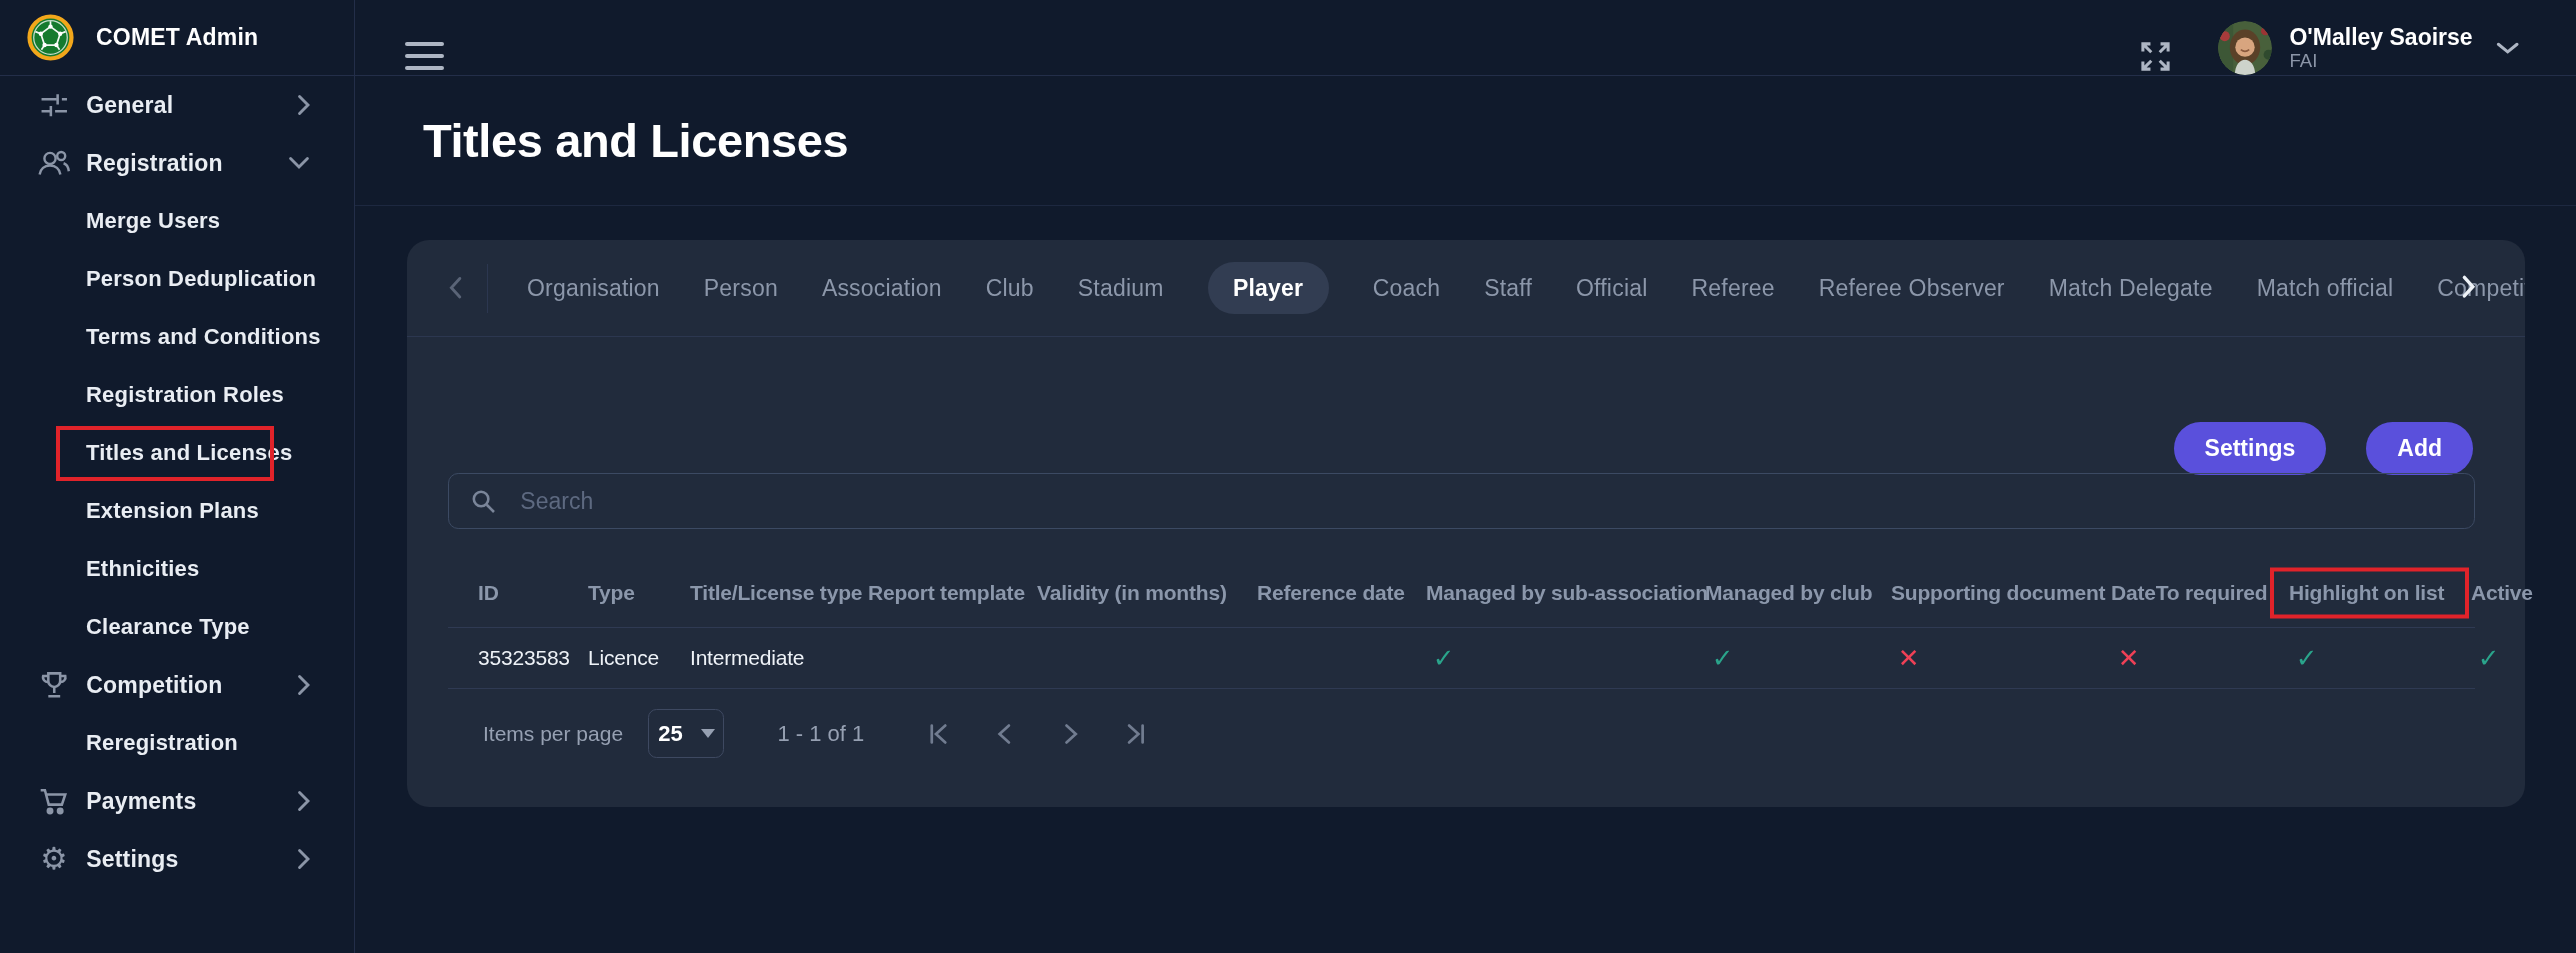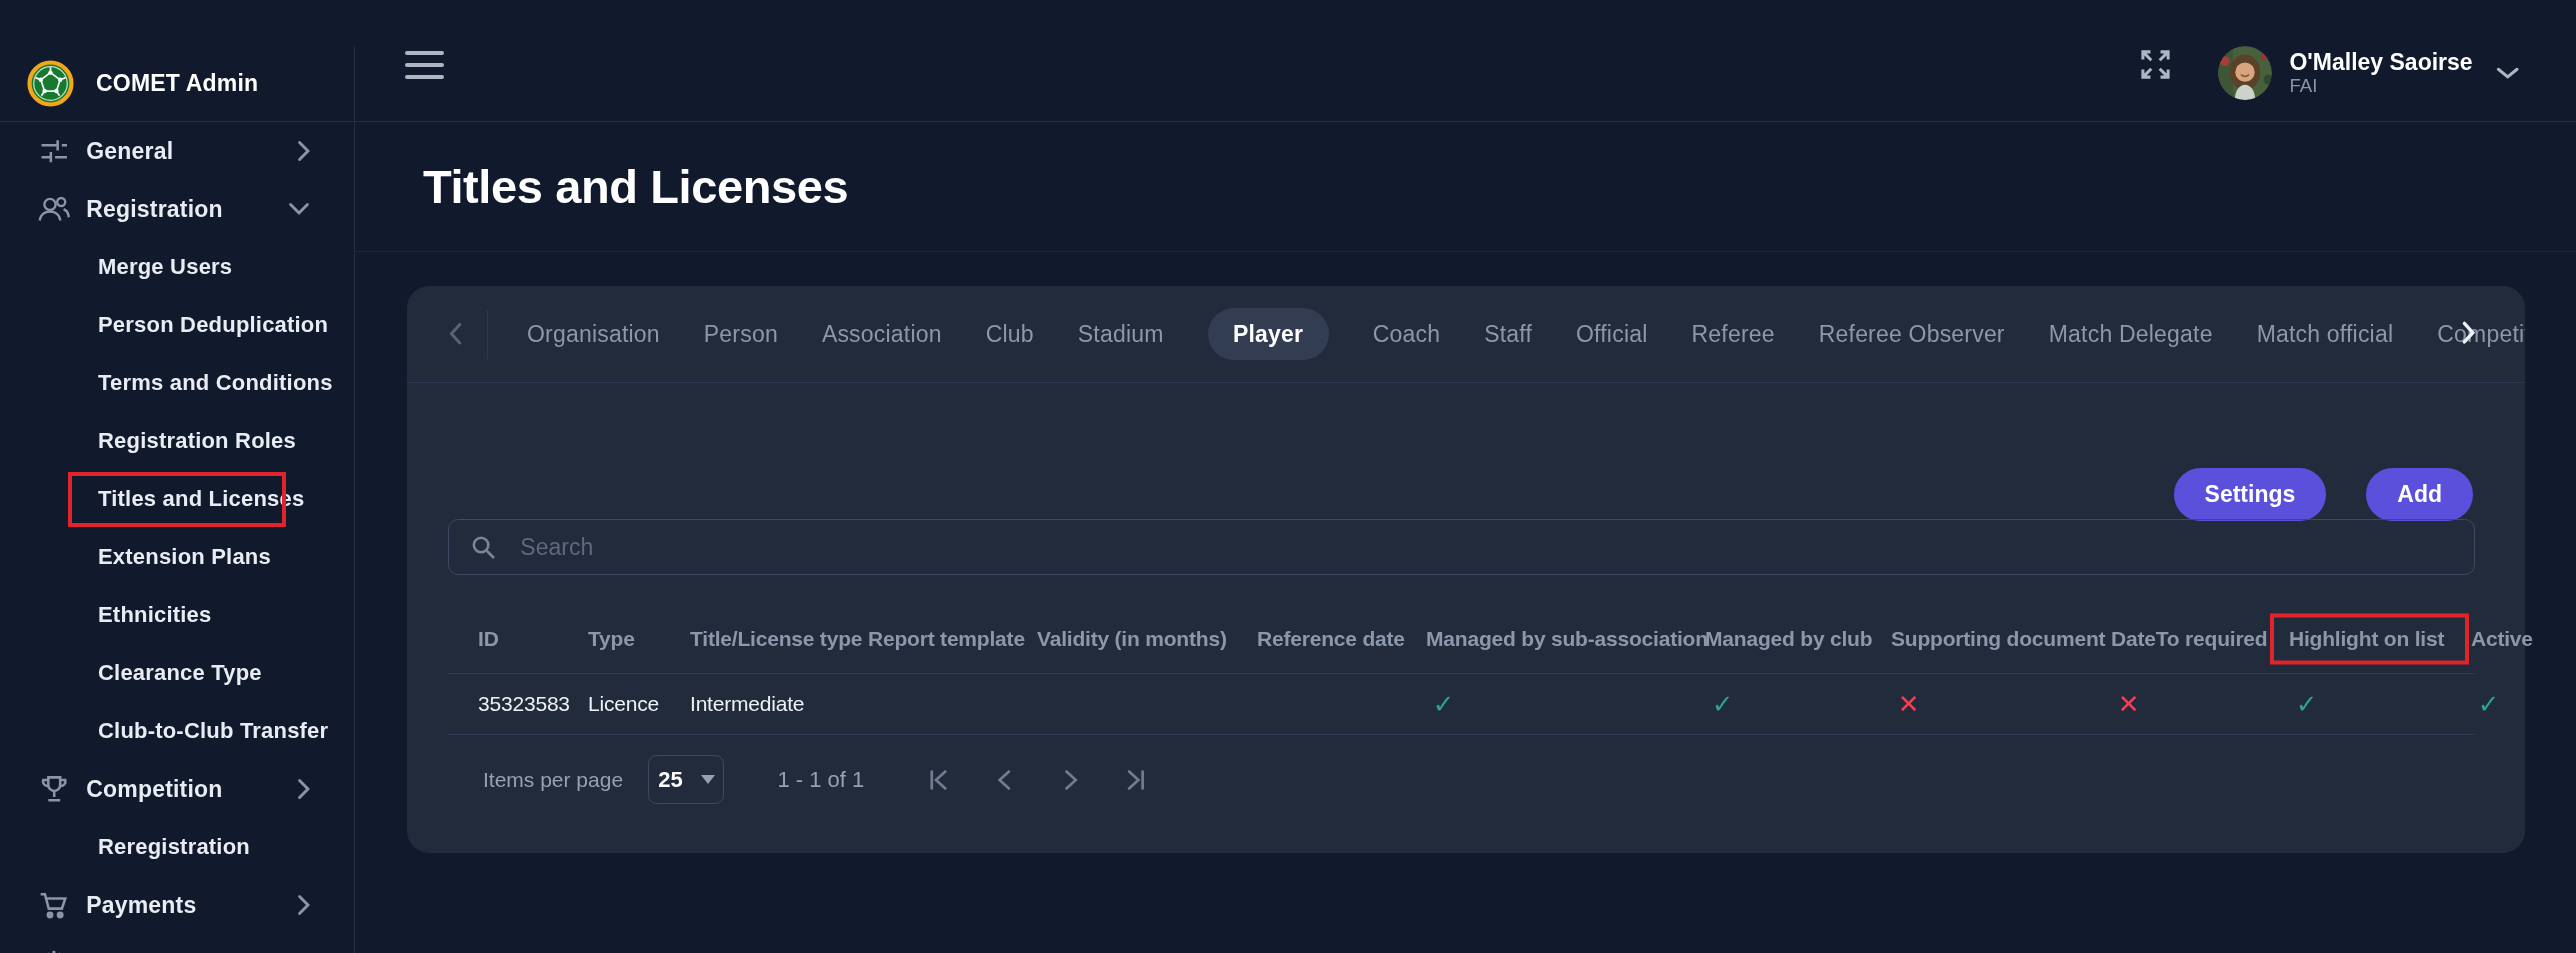--- a/index.html
+++ b/index.html
@@ -5,21 +5,21 @@
   :root{
     --accent:#5a50dc; --check:#2aa48b; --cross:#ef4056; --annotation:#e1232a;
     --bg:#101a2c; --card:#212b3c; --line:#232e49; --cardline:#2c3750; --rowline:#2f3a53;
     --txt:#eef2f7; --muted:#8c97aa; --dim:#6b7689;
   }
   *{margin:0;padding:0;box-sizing:border-box;}
   body{font-family:"Liberation Sans","DejaVu Sans",sans-serif;background:#000;}
   .screen{width:2576px;height:954px;background:var(--bg);position:relative;overflow:hidden;display:flex;flex-direction:column;color:var(--txt);}
 
   
-  header{flex:0 0 76px;height:76px;display:flex;align-items:flex-start;border-bottom:0.8px solid var(--line);margin-top:46px;}
+  header{flex:0 0 76px;height:76px;display:flex;align-items:flex-end;border-bottom:0.8px solid var(--line);}
   .hdr-left{width:355px;height:100%;flex:0 0 355px;border-right:0.8px solid var(--line);display:flex;align-items:center;gap:22px;padding-left:27px;}
   .logo{width:47px;height:47px;display:inline-flex;}
   .brand{font-size:23px;font-weight:700;color:#fff;letter-spacing:0.2px;}
   .hamburger{margin-left:45px;background:none;border:none;cursor:pointer;display:flex;flex-direction:column;gap:7.6px;padding:5.1px;}
   .hamburger span{display:block;width:39px;height:4.2px;border-radius:2.5px;background:#aeb6c4;}
   .hdr-spacer{flex:1;}
   .icon-btn{background:none;border:none;cursor:pointer;color:#aeb6c4;display:inline-flex;}
   .fullscreen{margin-right:44px;}
   .user{display:flex;align-items:center;cursor:pointer;padding-right:56px;}
   .avatar{width:54px;height:54px;border-radius:50%;overflow:hidden;display:inline-flex;flex:0 0 54px;}
@@ -27,21 +27,21 @@
   .user-name{font-size:23px;font-weight:600;color:#fff;line-height:1;}
   .user-org{font-size:18.6px;color:#8b95a7;line-height:1;}
   .user-chev{margin-left:22px;color:#aeb6c4;display:inline-flex;}
 
   
   .body{flex:1;display:flex;min-height:0;}
   aside{width:355px;flex:0 0 355px;border-right:0.8px solid var(--line);overflow:hidden;}
   .nav-item{height:58px;display:flex;align-items:center;cursor:pointer;position:relative;padding-left:37px;}
   .nav-icon{width:34px;display:inline-flex;justify-content:center;color:#8b95a7;flex:0 0 34px;}
   .nav-label{margin-left:15.2px;font-size:23px;font-weight:600;color:#e9edf3;letter-spacing:0.2px;}
-  .nav-item.child{padding-left:86px;margin-left:12px;}
+  .nav-item.child{padding-left:86px;}
   .nav-item.child .nav-label{margin-left:0;font-weight:600;font-size:22px;}
   .nav-chev{position:absolute;right:44px;color:#8b95a7;display:inline-flex;}
   .gear-glyph{font-family:"DejaVu Sans",sans-serif;font-size:30.5px;line-height:1;}
   .ann-box{position:absolute;left:56px;top:1.7px;width:218px;height:55px;border:4.2px solid var(--annotation);pointer-events:none;}
 
   main{flex:1;display:flex;flex-direction:column;min-width:0;}
   .toolbar{flex:0 0 130px;height:130px;border-bottom:0.8px solid #1d2840;display:flex;align-items:center;padding-left:68px;}
   .page-title{font-size:47px;font-weight:800;color:#fff;letter-spacing:-0.4px;}
   .content{flex:1;padding:34px 0 0 52px;}
 
@@ -215,23 +215,20 @@
         <span class="ann-box"></span>
       </div>
       <div class="nav-item child">
         <span class="nav-label">Extension Plans</span>
       </div>
       <div class="nav-item child">
         <span class="nav-label">Ethnicities</span>
       </div>
       <div class="nav-item child">
         <span class="nav-label">Clearance Type</span>
-      </div>
-      <div class="nav-item child">
-        <span class="nav-label">Club-to-Club Transfer</span>
       </div>
       <div class="nav-item group">
         <span class="nav-icon">
           <svg viewBox="0 0 36 36" width="30.5" height="30.5" fill="none" stroke="currentColor" stroke-width="3">
             <path d="M11 4h14v9a7 7 0 0 1-14 0z"></path>
             <path d="M11 7H5a5.5 5.5 0 0 0 6.5 7 M25 7h6a5.5 5.5 0 0 1-6.5 7"></path>
             <path d="M18 20v7 M11 31h14"></path>
           </svg>
         </span>
         <span class="nav-label">Competition</span>

